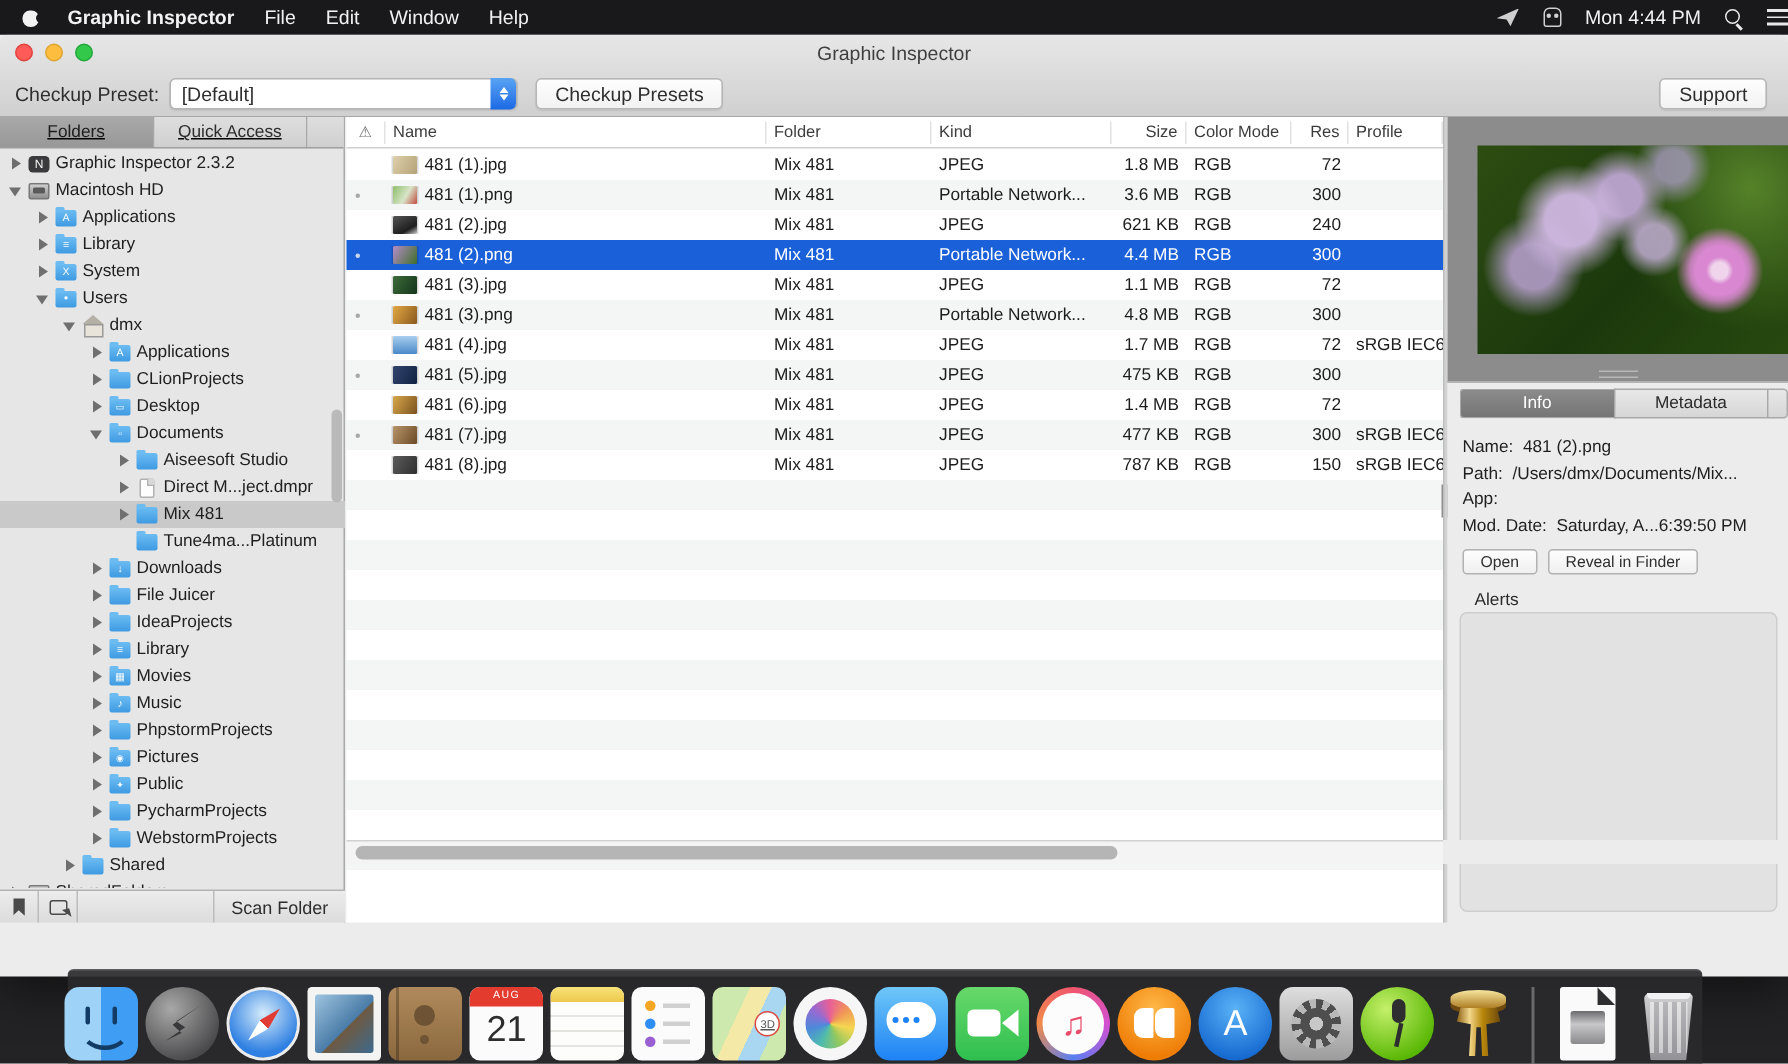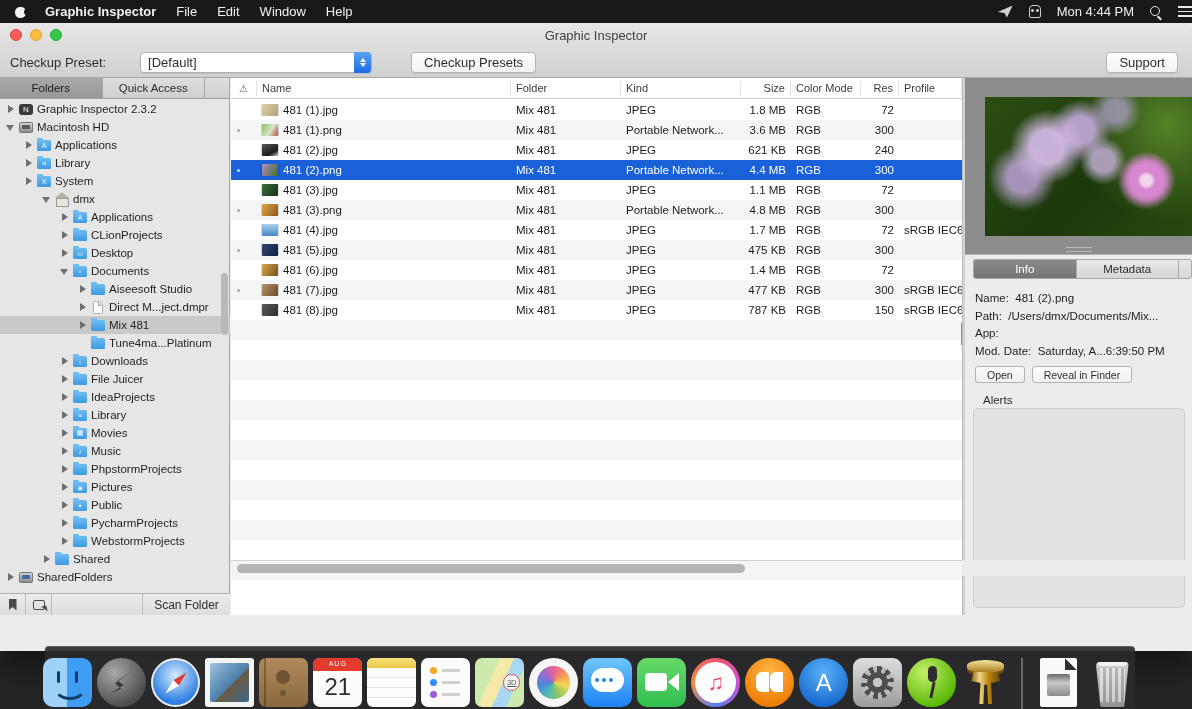--- a/index.html
+++ b/index.html
@@ -35,38 +35,38 @@
             box-shadow:0 10px 30px rgba(0,0,0,.5); }
   .titlebar { position:absolute; left:0; top:0; width:100%; height:55px;
               background:linear-gradient(#e7e7e7,#d0d0d0); border-bottom:1px solid #a8a8a8; border-radius:5px 5px 0 0; }
   .traffic { position:absolute; left:10px; top:6px; display:flex; gap:8px; }
   .tl { width:12px; height:12px; border-radius:50%; }
   .tl-close { background:#fc5b57; border:1px solid #e2423e; }
   .tl-min   { background:#fdbe3f; border:1px solid #e0a430; }
   .tl-zoom  { background:#34c84a; border:1px solid #23a83a; }
   .win-title { position:absolute; top:5px; left:0; width:100%; text-align:center; font-size:13px; color:#3f3f3f; }
 
-  .toolbar { position:absolute; left:0; top:24px; width:100%; height:31px; display:flex; align-items:center; font-size:13px; color:#2e2e2e;gap:27px; }
+  .toolbar { position:absolute; left:0; top:24px; width:100%; height:31px; display:flex; align-items:center; font-size:13px; color:#2e2e2e; }
   .tb-label { margin-left:10px; margin-right:7px; }
   .preset-select { width:232px; height:21px; background:#fff; border:1px solid #b4b4b4; border-radius:4px;
                    display:flex; align-items:center; position:relative; font-size:13px; padding-left:7px; box-shadow:0 1px 1px rgba(0,0,0,.08);}
   .preset-stepper { position:absolute; right:0; top:-1px; width:17px; height:21px; border-radius:0 4px 4px 0;
                     background:linear-gradient(#59a3f4,#1c6ae4); display:flex; flex-direction:column; align-items:center; justify-content:center; gap:1px; }
   .preset-stepper i { display:block; width:0; height:0; border-left:3.5px solid transparent; border-right:3.5px solid transparent; }
   .preset-stepper .up { border-bottom:4px solid #fff; }
   .preset-stepper .down { border-top:4px solid #fff; }
   .tb-btn { height:21px; background:linear-gradient(#fefefe,#f2f2f2); border:1px solid #b6b6b6; border-radius:4px;
             padding:0 12px; font-size:13px; color:#2e2e2e; display:flex; align-items:center; margin-left:12px; box-shadow:0 1px 1px rgba(0,0,0,.08);}
   .tb-support { margin-left:auto; margin-right:14px; }
 
   
   .content { position:absolute; left:0; top:55px; width:100%; height:537px; }
 
   
-  .sidebar { position:absolute; left:0; top:0; width:230px; height:537px; background:#e6e6e6; border-right:1px solid #aaa; }
+  .sidebar { position:absolute; left:0; top:0; width:230px; height:537px; background:#e6e6e6; border-right:1px solid #aaa;text-decoration:underline; }
   .side-tabs { display:flex; height:21px; border-bottom:1px solid #9f9f9f; background:#d6d6d6; }
   .side-tab { flex:1; display:flex; align-items:center; justify-content:center; font-size:11.5px; color:#2c2c2c;
               border-right:1px solid #a8a8a8; background:linear-gradient(#dedede,#cfcfcf); }
   .side-tab[data-selected="true"] { background:linear-gradient(#a9a9a9,#989898); color:#1c1c1c; }
   .side-tab-filler { width:24px; background:linear-gradient(#dedede,#cfcfcf); }
   .tree { position:absolute; top:22px; left:0; width:230px; height:492px; overflow:hidden; font-size:11.5px; color:#1f1f1f; }
   .tree-row { height:18px; display:flex; align-items:center; position:relative; }
   .tree-row[data-selected="true"] { background:#c9c9c9; }
   .tree-row[data-depth="0"] { padding-left:6px; }
   .tree-row[data-depth="1"] { padding-left:24px; }
@@ -383,20 +383,25 @@
             <span class="ticon"></span>
             <span class="tlabel">Library</span>
           </div>
 
           <div class="tree-row" data-depth="1" data-arrow="right" data-icon="folder-system" data-selected="false">
             <span class="arrow"></span>
             <span class="ticon"></span>
             <span class="tlabel">System</span>
           </div>
 
+          <div class="tree-row" data-depth="1" data-arrow="down" data-icon="folder-users" data-selected="false">
+            <span class="arrow"></span>
+            <span class="ticon"></span>
+            <span class="tlabel">Users</span>
+          </div>
 
           <div class="tree-row" data-depth="2" data-arrow="down" data-icon="home" data-selected="false">
             <span class="arrow"></span>
             <span class="ticon"></span>
             <span class="tlabel">dmx</span>
           </div>
 
           <div class="tree-row" data-depth="3" data-arrow="right" data-icon="folder-applications" data-selected="false">
             <span class="arrow"></span>
             <span class="ticon"></span>

